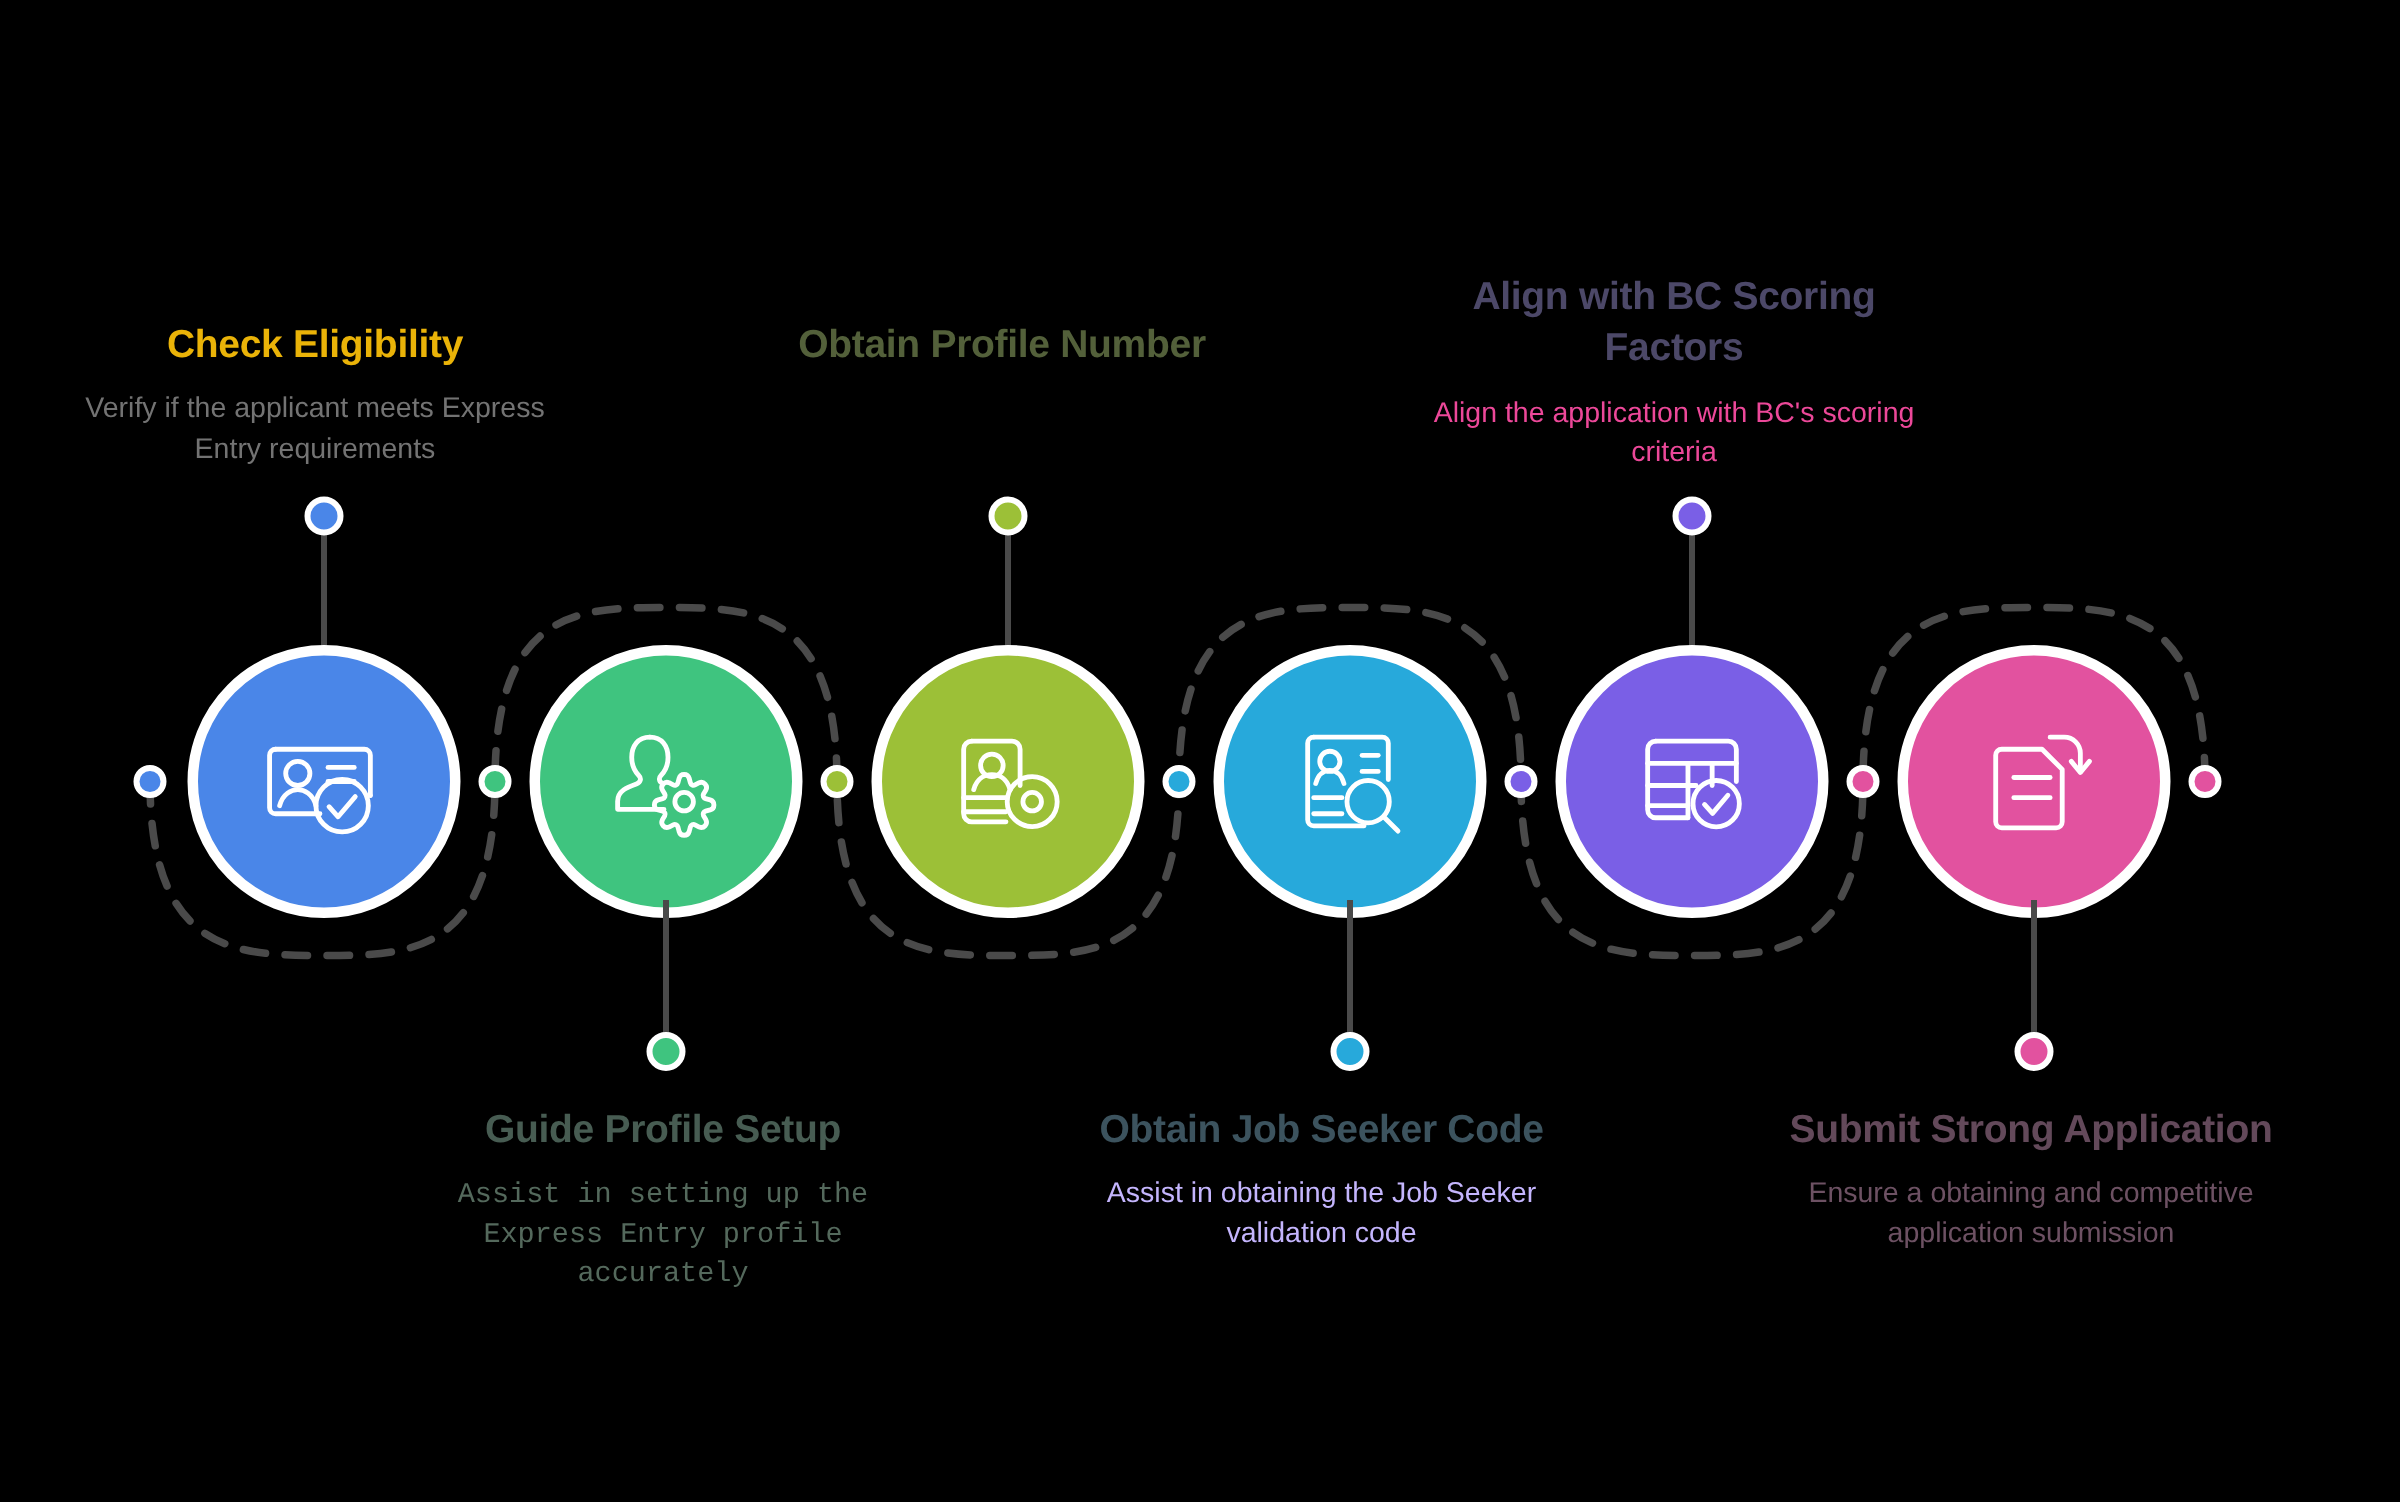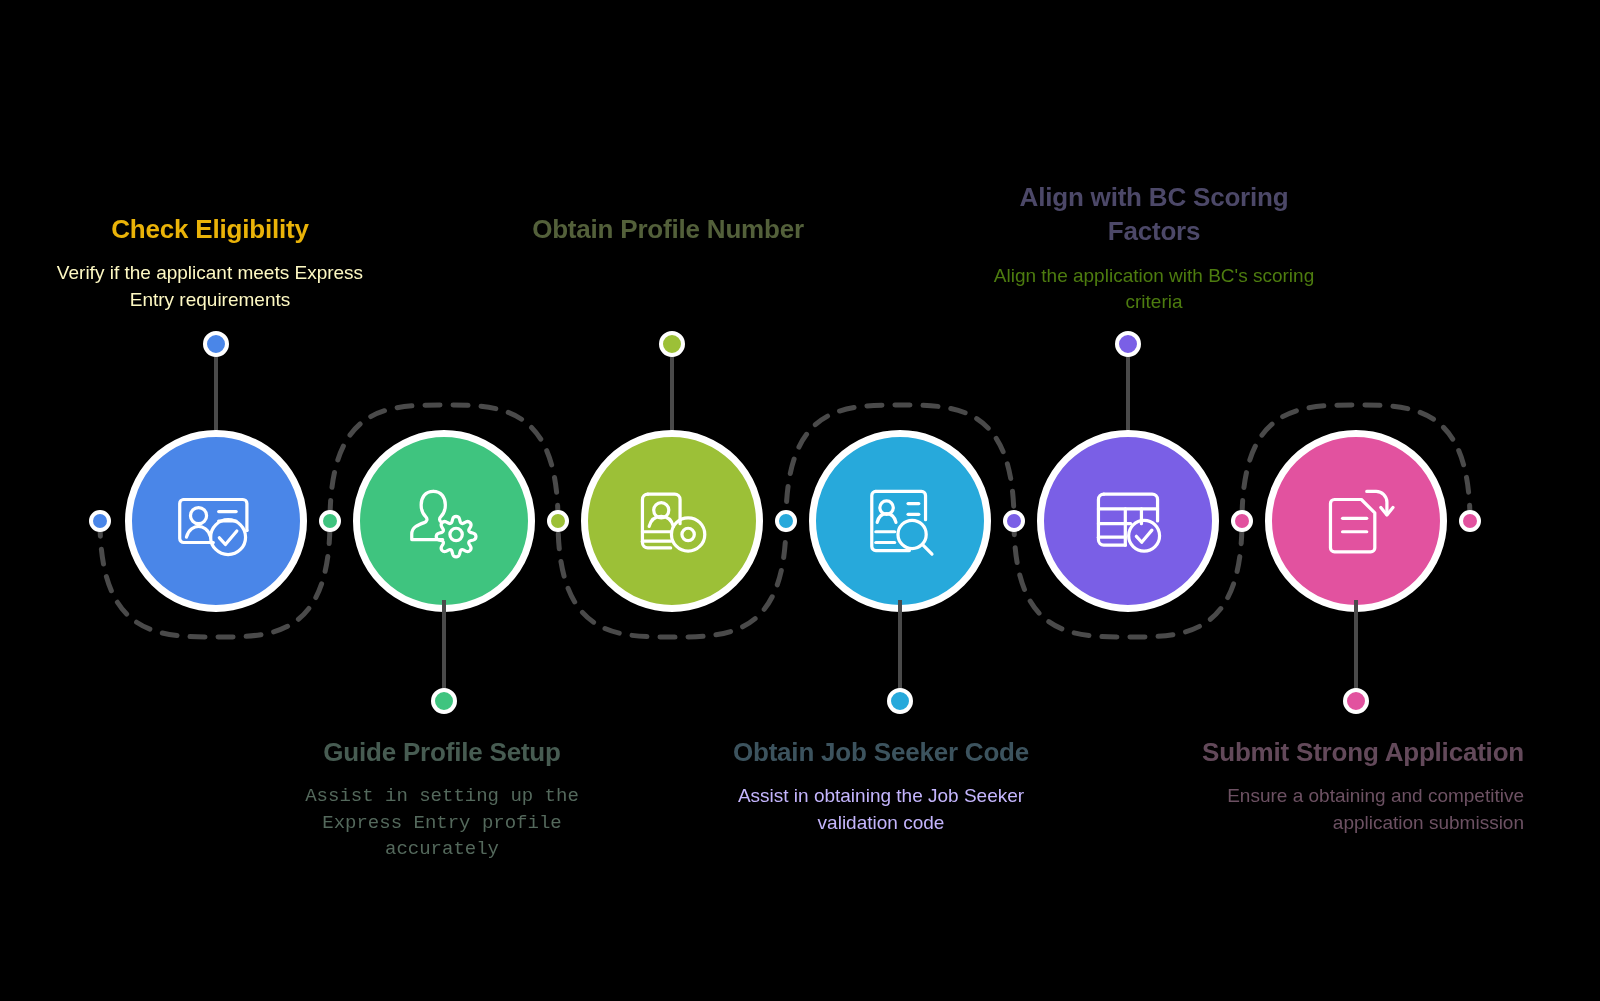--- a/index.html
+++ b/index.html
@@ -116,21 +116,21 @@
         <path d="M10 44 c1.5 -6 6 -8 9 -8 c3 0 7.5 2 9 8"></path>
         <path d="M34 25 h13"></path>
           <path d="M34 32 h13"></path>
         <circle cx="41" cy="44" r="13"></circle>
         <path d="M34.5 44.5 l4.5 5 l8.5 -10"></path>
       </svg>
     </span>
   </div>
   <div class="txt" style="left:40px; top:212px; width:340px;">
     <p class="ttl" style="color:#eab308;">Check Eligibility</p>
-    <p class="desc" style="color:#fef9c3;">Verify if the applicant meets Express Entry requirements</p>
+    <p class="desc" style="color:#737373;">Verify if the applicant meets Express Entry requirements</p>
   </div>
 
   <div class="node" style="left:353px; top:430px; background:#3fc47f;">
     <span>
       <svg width="86" height="86" viewBox="0 0 64 64" fill="none" stroke="#ffffff" stroke-width="2.4" stroke-linecap="round" stroke-linejoin="round">
         <path d="M24 10 c6 0 9 4.5 9 10 c0 5 -2 7.5 -3.5 9 c-1.2 1.2 -1 3 0.6 3.8"></path>
         <path d="M24 10 c-6 0 -9 4.5 -9 10 c0 5 2 7.5 3.5 9 c1.4 1.4 1 3.4 -1.2 4.2
                  c-4.5 1.6 -9.3 3.4 -9.3 8.6 v4 h23"></path>
         <circle cx="41" cy="42" r="4.6"></circle>
         <path d="M41 28.5 a2.6 2.6 0 0 1 2.5 1.9 l0.6 2.3 a1.6 1.6 0 0 0 2.3 1
@@ -205,40 +205,40 @@
         <path d="M10 23 h44"></path>
         <path d="M10 34 h24"></path>
         <path d="M10 44 h20"></path>
         <path d="M30 23 v27"></path>
         <path d="M42 23 v11"></path>
         <circle cx="44" cy="43" r="11.5"></circle>
         <path d="M38.2 43.4 l4 4.4 l7.6 -9"></path>
       </svg>
     </span>
   </div>
-  <div class="txt" style="left:984px; top:180px; width:340px;">
+  <div class="txt" style="left:946px; top:180px; width:340px;">
     <p class="ttl" style="color:#4c4868;">Align with BC Scoring Factors</p>
-    <p class="desc" style="color:#4d7c0f;">Align the application with BC's scoring criteria</p>
+    <p class="desc" style="color:#ec4899;">Align the application with BC's scoring criteria</p>
   </div>
 
   <div class="node" style="left:1265px; top:430px; background:#e2529f;">
     <span>
       <svg width="86" height="86" viewBox="0 0 64 64" fill="none" stroke="#ffffff" stroke-width="2.4" stroke-linecap="round" stroke-linejoin="round">
         <path d="M16 16 h20 l10 10 v26 a3 3 0 0 1 -3 3 h-27 a3 3 0 0 1 -3 -3
                  v-33 a3 3 0 0 1 3 -3 z"></path>
         <path d="M22 30 h18"></path>
           <path d="M22 40 h18"></path>
         <path d="M40 10 h7 a8 8 0 0 1 8 8 v9"></path>
         <path d="M50.5 22 l4.5 5.5 l4.5 -5.5"></path>
       </svg>
     </span>
   </div>
   <div class="stem" style="left:1354px; top:600px; height:98px;"></div>
   <div class="stem-dot" style="left:1343px; top:688px; background:#e2529f;"></div>
-  <div class="txt" style="left:1184px; top:735px; width:340px;text-align:right;">
+  <div class="txt" style="left:1184px; top:735px; width:340px;">
     <p class="ttl" style="color:#63495a;">Submit Strong Application</p>
     <p class="desc" style="color:#6d5163;">Ensure a obtaining and competitive application submission</p>
   </div>
 
   <div class="wave-dot" style="left:89px; top:510px; background:#4a86e8;"></div>
   <div class="wave-dot" style="left:319px; top:510px; background:#3fc47f;"></div>
   <div class="wave-dot" style="left:547px; top:510px; background:#9cc037;"></div>
   <div class="wave-dot" style="left:775px; top:510px; background:#27a9db;"></div>
   <div class="wave-dot" style="left:1003px; top:510px; background:#7a5fe6;"></div>
   <div class="wave-dot" style="left:1231px; top:510px; background:#e2529f;"></div>

